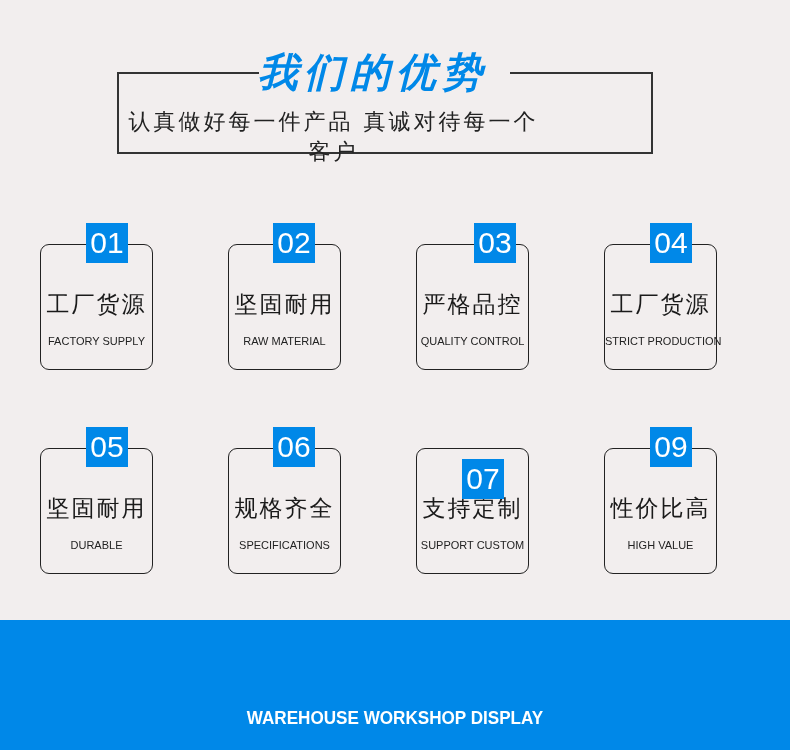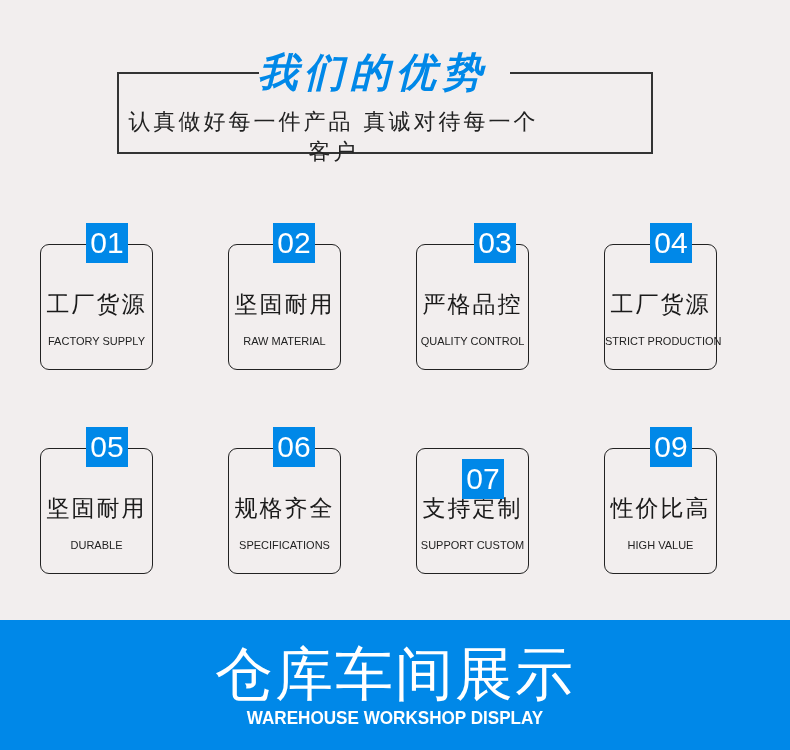--- a/index.html
+++ b/index.html
@@ -167,15 +167,14 @@
 </div>
 <div class="badge" style="left:462px; top:427px;margin-top:32px;">07</div>
 
 <div class="card" style="left:604px; top:448px;">
   <div class="card-title">性价比高</div>
   <div class="card-sub">HIGH VALUE</div>
 </div>
 <div class="badge" style="left:650px; top:427px;">09</div>
 
 <div class="banner">
-  <div class="banner-title">仓库车间展示</div>
   <div class="banner-sub">WAREHOUSE WORKSHOP DISPLAY</div>
 </div>
 
 </body></html>

